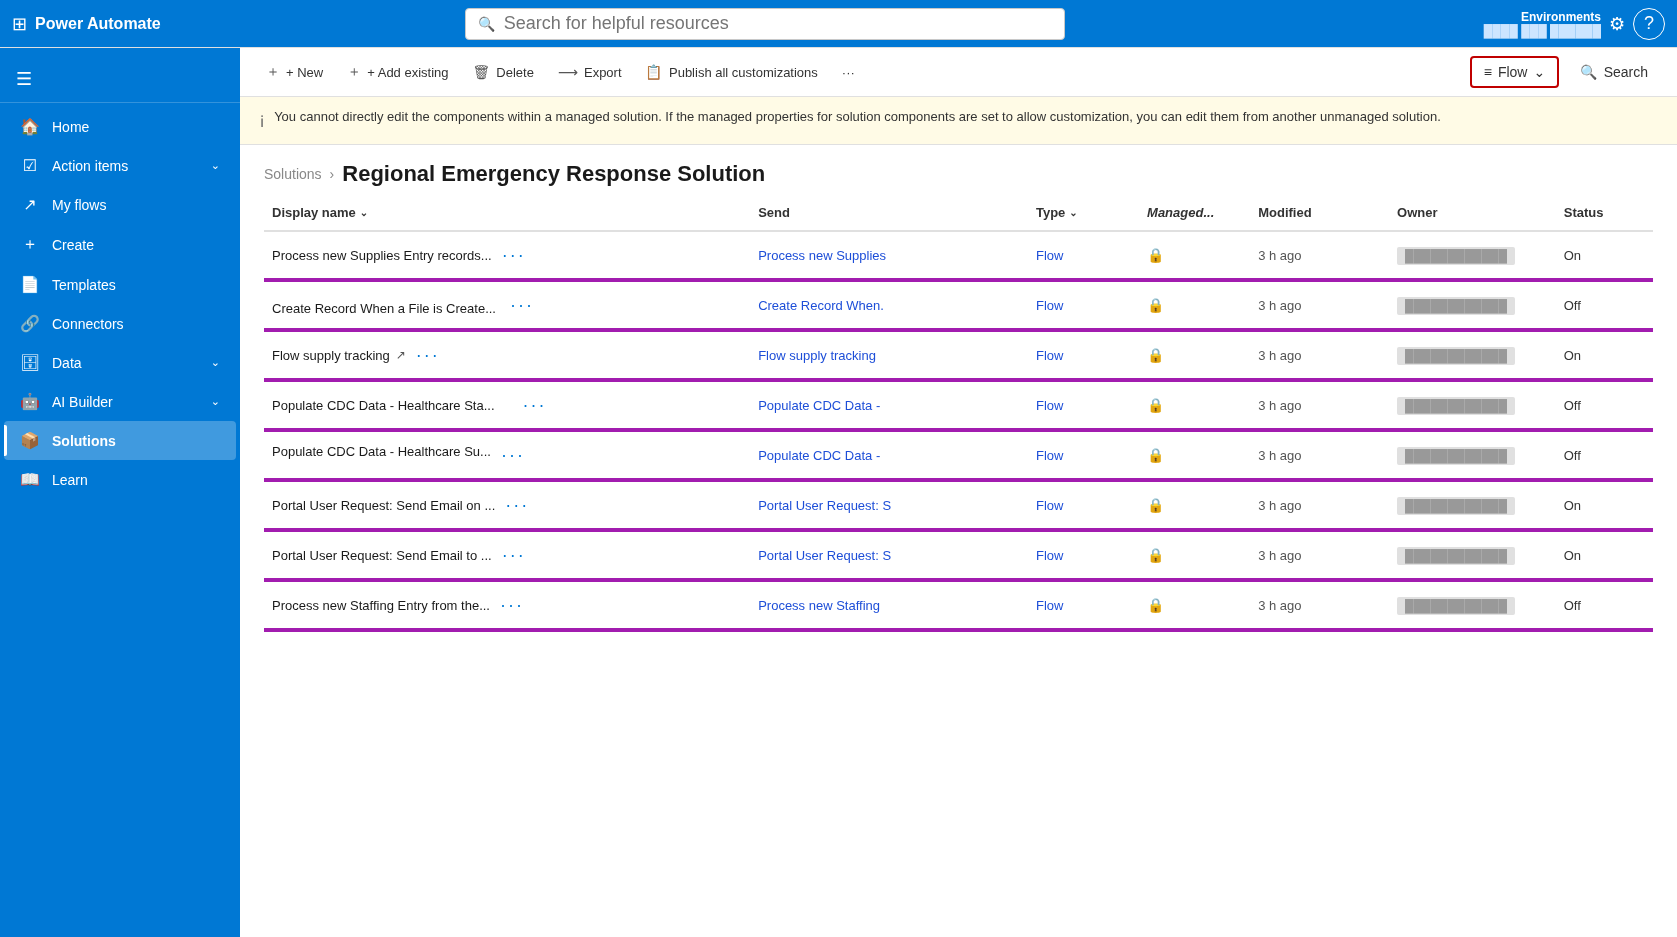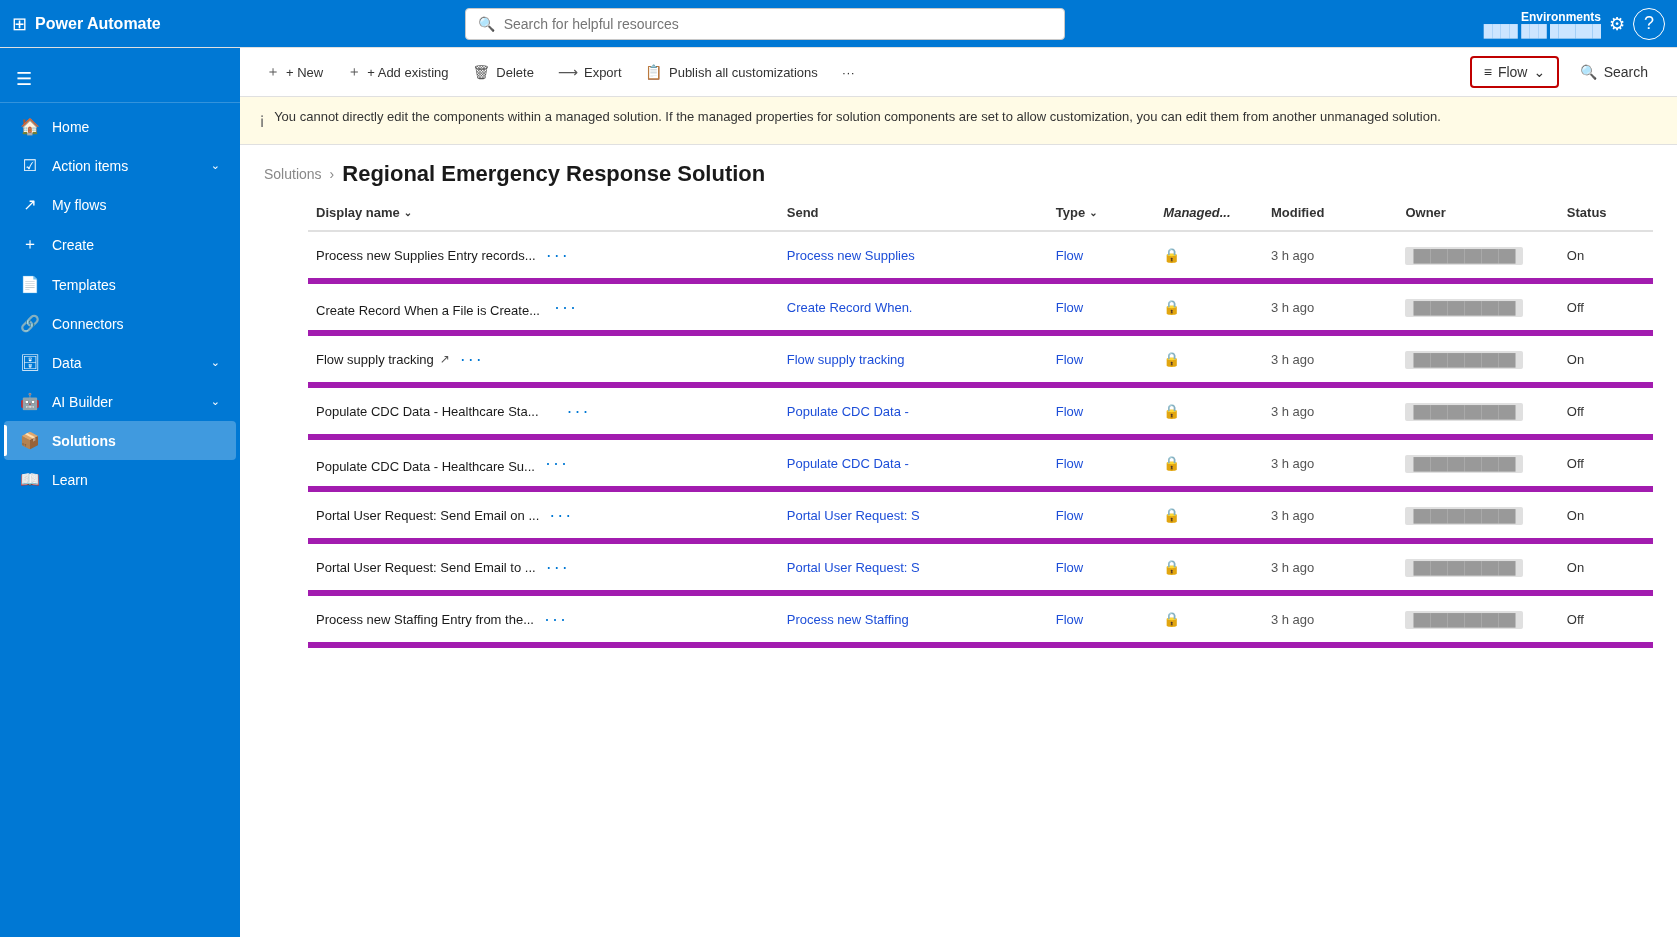--- a/index.html
+++ b/index.html
@@ -11,21 +11,21 @@
       border-bottom: 1px solid #e0e0e0; padding: 0 12px; gap: 8px; z-index: 10;
     }
     .top-nav-logo { display: flex; align-items: center; gap: 8px; min-width: 240px; }
     .top-nav-logo .logo-text { font-size: 16px; font-weight: 600; color: #ffffff; }
     .top-nav-search {
       flex: 1; max-width: 600px; display: flex; align-items: center;
       background: #ffffff; border: 1px solid #c8c8c8; border-radius: 4px;
       padding: 0 12px; height: 32px; gap: 8px; margin: 0 auto;
     }
     .top-nav-search input {
-      border: none; outline: none; font-size: 14px; color: #333; background: transparent; flex: 1;
+      border: none; outline: none; font-size: 18px; color: #333; background: transparent; flex: 1;
     }
     .top-nav-right { display: flex; align-items: center; margin-left: auto; }
     .top-nav-icon { width: 32px; height: 32px; display: flex; align-items: center; justify-content: center; cursor: pointer; border-radius: 4px; }
 
     
     .body-layout { display: flex; flex: 1; overflow: hidden; }
 
     
     .sidebar {
       width: 240px; background: #0078d4; display: flex; flex-direction: column;
@@ -86,28 +86,28 @@
     
     .breadcrumb {
       display: flex; align-items: center; gap: 8px; padding: 16px 24px 8px;
       font-size: 14px; color: #888;
     }
     .breadcrumb .bc-sep { color: #888; }
     .breadcrumb .bc-current { font-size: 22px; font-weight: 700; color: #1a1a1a; }
     .breadcrumb .bc-link { color: #888; }
 
     
-    .table-container { flex: 1; overflow-y: auto; padding: 0 24px; margin-left: 44px; }
+    .table-container { flex: 1; overflow-y: auto; padding: 0 24px; }
     table { width: 100%; border-collapse: collapse; }
     thead th {
       text-align: left; padding: 10px 8px; font-size: 13px; color: #333;
       font-weight: 600; border-bottom: 2px solid #e0e0e0; white-space: nowrap;
     }
     thead th .th-inner { display: flex; align-items: center; gap: 4px; }
-    tbody tr { border-bottom: 6px solid #a21caf; }
+    tbody tr { border-bottom: 4px solid #a21caf; }
     tbody td { padding: 12px 8px; font-size: 13px; color: #1a1a1a; }
     .dots-btn {
       background: transparent; border: none; cursor: pointer;
       color: #0078d4; font-size: 18px; letter-spacing: 2px; padding: 2px 4px;
       line-height: 1;
     }
     .type-cell { color: #1d4ed8; }
     .lock-icon { color: #aaa; font-size: 14px; }
     .time-cell { color: #555; }
     .status-on { color: #333; }
@@ -327,21 +327,21 @@
     </td>
     <td class="type-cell">Populate CDC Data -</td>
     <td class="type-cell">Flow</td>
     <td><span class="lock-icon">🔒</span></td>
     <td class="time-cell">3 h ago</td>
     <td><span style="background:#e0e0e0;padding:2px 8px;border-radius:2px;font-size:12px;color:#999;">████████████</span></td>
     <td class="status-off">Off</td>
   </tr>
             <tr>
     <td>
-      <div style="display:flex;align-items:flex-end;gap:6px;">
+      <div style="display:flex;align-items:flex-start;gap:6px;">
         <span>Populate CDC Data - Healthcare Su...</span>
 
         <button class="dots-btn">···</button>
       </div>
     </td>
     <td class="type-cell">Populate CDC Data -</td>
     <td class="type-cell">Flow</td>
     <td><span class="lock-icon">🔒</span></td>
     <td class="time-cell">3 h ago</td>
     <td><span style="background:#e0e0e0;padding:2px 8px;border-radius:2px;font-size:12px;color:#999;">████████████</span></td>

